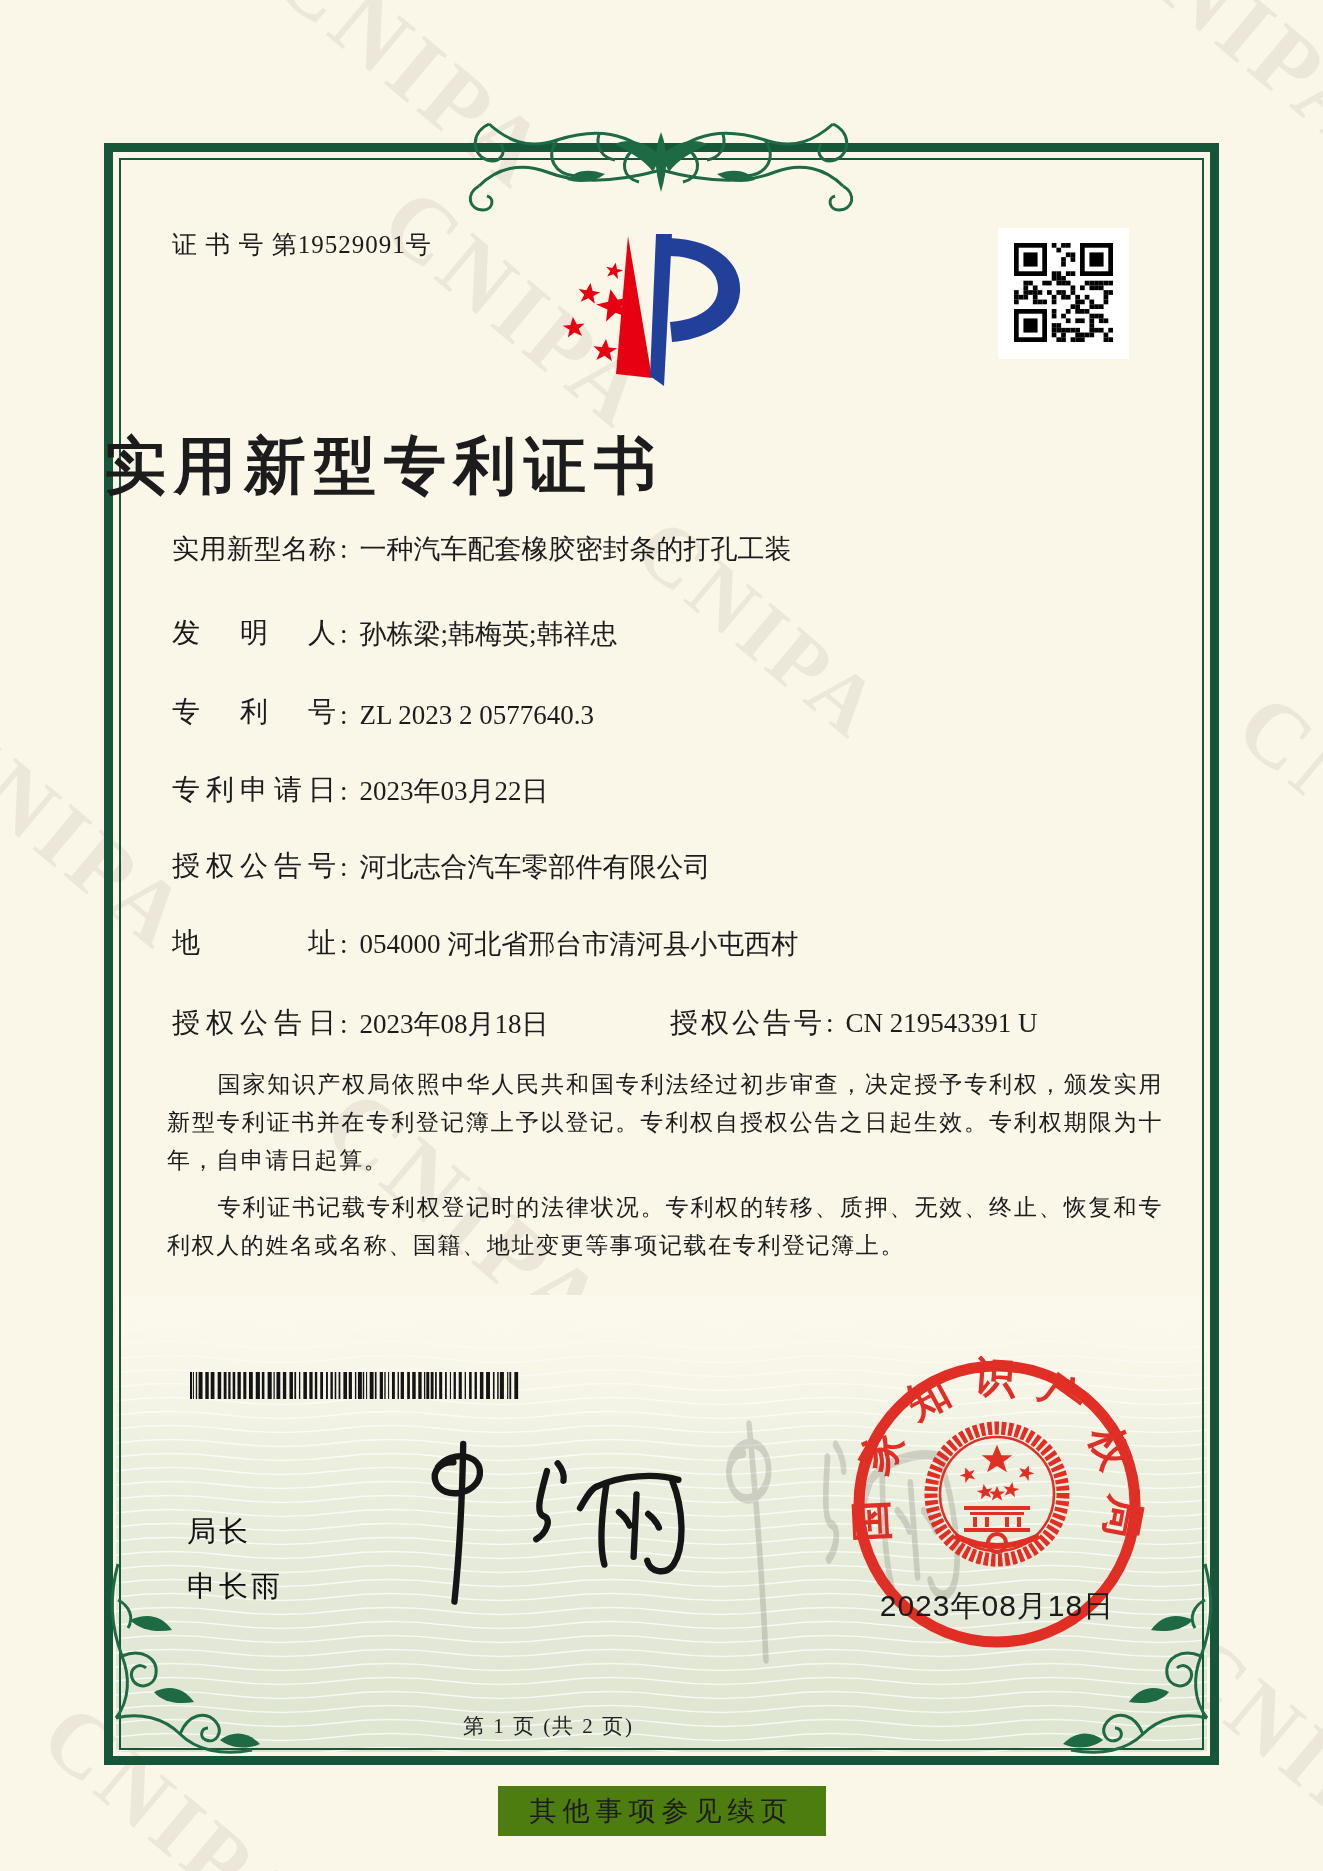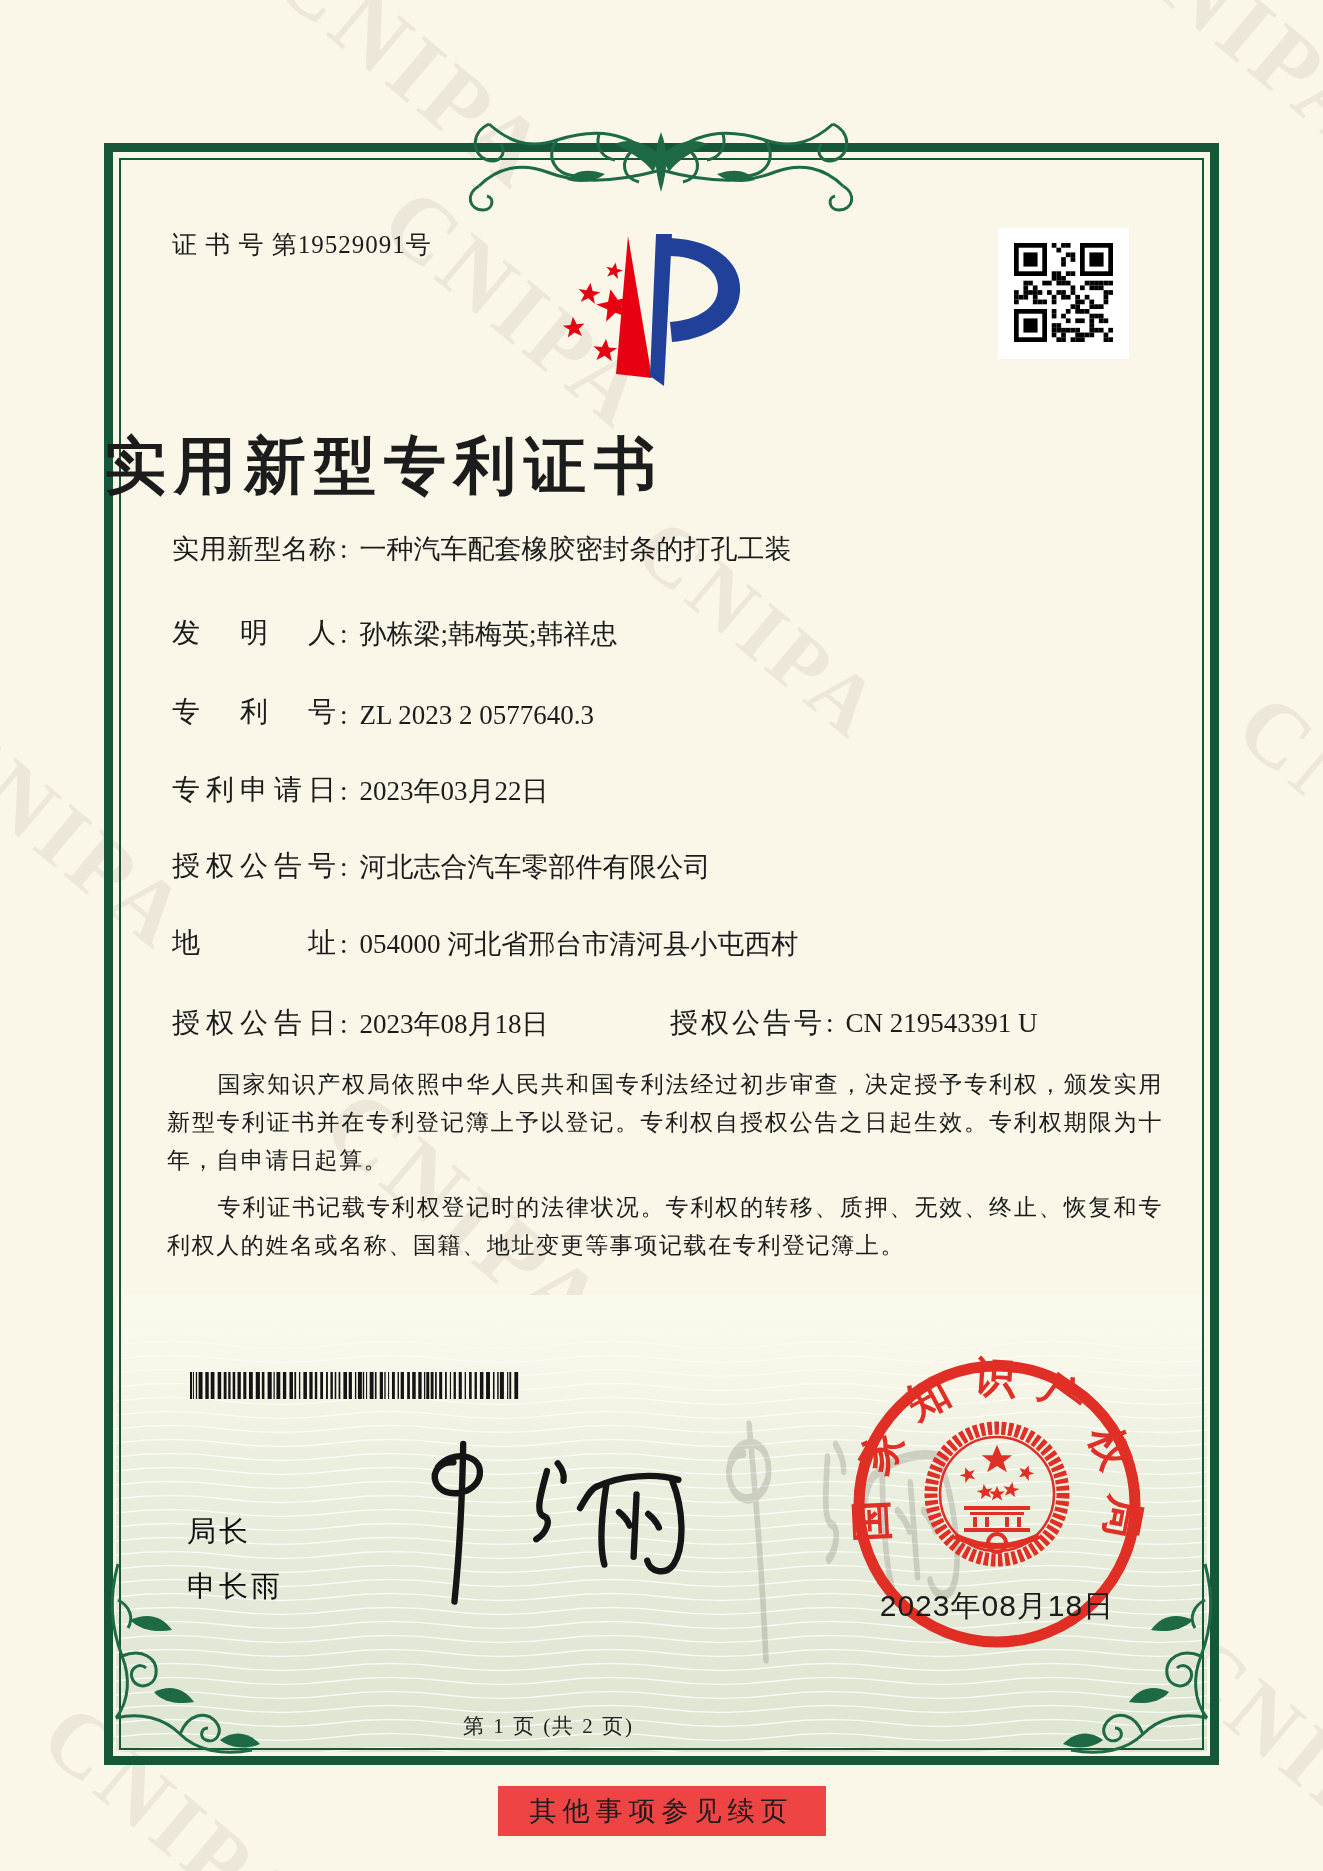--- a/index.html
+++ b/index.html
@@ -67,21 +67,21 @@
   .sig{position:absolute;left:395px;top:1438px;z-index:10}
   .sig-ghost{position:absolute;left:705px;top:1408px;z-index:2;opacity:.14;
     transform:rotate(-6deg)}
   .seal{position:absolute;left:849px;top:1356px;z-index:9;opacity:.95}
   .footer-page{
     position:absolute;left:104px;top:1712px;width:889px;z-index:10;
     text-align:center;font-size:21px;color:#222;letter-spacing:2px;
   }
   .cont-note{
     position:absolute;left:50%;top:1786px;transform:translateX(-50%);z-index:10;
-    background:#ef4444;padding:7px 32px;font-size:27px;letter-spacing:6px;
+    background:#4d7c0f;padding:7px 32px;font-size:27px;letter-spacing:6px;
     white-space:nowrap;
   }
 </style>
 </head>
 <body>
 
 <span class="wm" style="left:250px;top:10px;font-size:95px">CNIPA</span>
 <span class="wm" style="left:1080px;top:-30px;font-size:95px">CNIPA</span>
 <span class="wm" style="left:360px;top:255px;font-size:92px">CNIPA</span>
 <span class="wm" style="left:615px;top:580px;font-size:84px">CNIPA</span>

